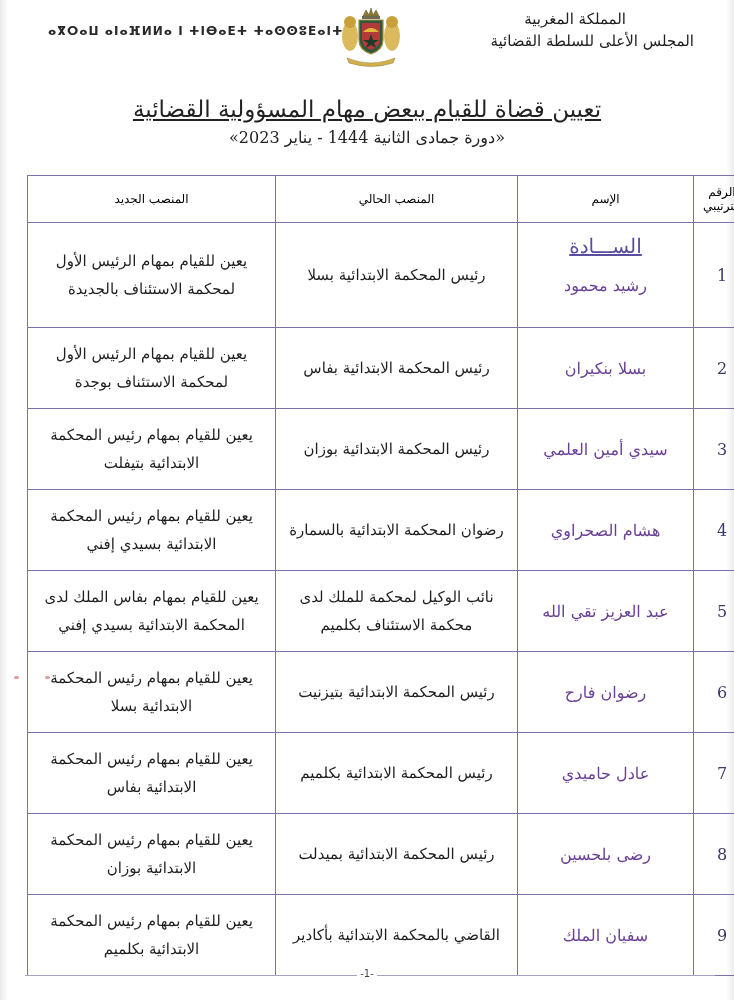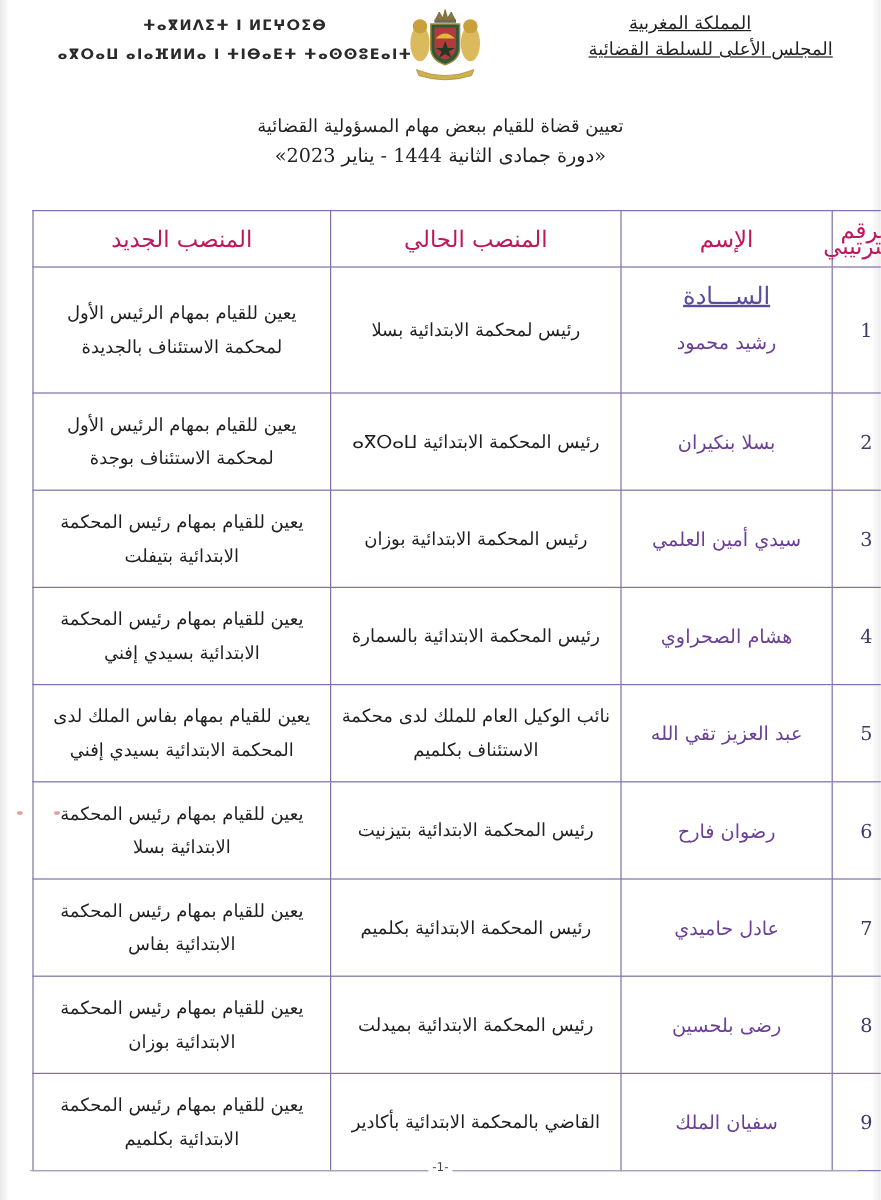--- a/index.html
+++ b/index.html
@@ -7,44 +7,44 @@
     width: 734px; height: 1000px; overflow: hidden;
     background: #ffffff;
     font-family: "DejaVu Serif", "Liberation Serif", serif;
     color: #1c1c1c;
     position: relative;
   }
   .page-edge-left { position: absolute; left: 0; top: 0; width: 8px; height: 1000px; background: linear-gradient(to right, #e9e9ea, #ffffff); }
   .page-edge-right { position: absolute; right: 0; top: 0; width: 8px; height: 1000px; background: linear-gradient(to left, #ececec, #ffffff); }
 
   .header { position: absolute; left: 0; top: 0; width: 734px; height: 110px; }
-  .ar-org { position: absolute; right: 40px; top: 10px; direction: rtl; text-align: right; color: #222; text-decoration: underline; }
+  .ar-org { position: absolute; right: 40px; top: 10px; direction: rtl; text-align: right; color: #222; }
   .ar-org .l1 { font-size: 15px; padding-right: 68px; }
   .ar-org .l2 { font-size: 15px; margin-top: 4px; }
   .tf-org { position: absolute; left: 48px; top: 14px; text-align: center; color: #2a2a2a; font-family: "DejaVu Sans", sans-serif; letter-spacing: 1px; }
   .tf-org .l1 { font-size: 12px; font-weight: bold; }
   .tf-org .l2 { font-size: 12px; font-weight: bold; margin-top: 10px; }
   .emblem { position: absolute; left: 333px; top: 6px; width: 76px; height: 62px; }
 
   .title-block { position: absolute; left: 0; top: 96px; width: 734px; text-align: center; direction: rtl; color: #222; }
-  .title-block .t1 { font-size: 15px; }
+  .title-block .t1 { font-size: 23px; text-decoration: underline; }
   .title-block .t2 { font-size: 16px; margin-top: 6px; }
 
   table.appt {
     position: absolute; left: 27px; top: 175px;
     width: 687px; border-collapse: collapse; direction: rtl;
     table-layout: fixed;
   }
   table.appt td, table.appt th {
     border: 1.5px solid #7e6fa8;
     text-align: center; vertical-align: middle;
     padding: 0 4px;
     font-weight: normal;
   }
-  table.appt th { height: 46px; font-size: 19px; color: #be185d; }
+  table.appt th { height: 46px; font-size: 12px; color: #000000; }
   th.col-num { width: 48px; font-size: 10px; line-height: 14px; }
   th.col-name { width: 167px; }
   th.col-cur { width: 233px; }
   th.col-new { width: 239px; }
 
   td.num { font-size: 16px; color: #3a3a6a; }
   td.name { font-size: 16px; color: #6a3f96; font-weight: bold; }
   td.cur, td.new { font-size: 15px; line-height: 28px; color: #1f1f1f; }
   tr.r { height: 81px; }
   tr.r1 { height: 105px; }
@@ -81,21 +81,20 @@
       <ellipse cx="17" cy="30" rx="8" ry="15" fill="#d6b34a" opacity="0.9"></ellipse>
       <circle cx="17" cy="16" r="6" fill="#c9a13a"></circle>
       <ellipse cx="59" cy="30" rx="8" ry="15" fill="#d6b34a" opacity="0.9"></ellipse>
       <circle cx="59" cy="16" r="6" fill="#c9a13a"></circle>
 
       <path d="M14 52 Q38 62 62 52 L60 57 Q38 64 16 57 Z" fill="#d2b04a" stroke="#8a7a3a" stroke-width="0.5"></path>
     </svg>
   </div>
 
   <div class="tf-org">
-    <div class="l1">ⵜⴰⴳⵍⴷⵉⵜ ⵏ ⵍⵎⵖⵔⵉⴱ</div>
     <div class="l2">ⴰⴳⵔⴰⵡ ⴰⵏⴰⴼⵍⵍⴰ ⵏ ⵜⵏⴱⴰⴹⵜ ⵜⴰⵙⵙⵓⴹⴰⵏⵜ</div>
   </div>
 </div>
 
 <div class="title-block">
   <div class="t1">تعيين قضاة للقيام ببعض مهام المسؤولية القضائية</div>
   <div class="t2">«دورة جمادى الثانية 1444 - يناير 2023»</div>
 </div>
 
 <table class="appt">
@@ -107,45 +106,45 @@
       <th class="col-new">المنصب الجديد</th>
     </tr>
   </thead>
   <tbody>
     <tr class="r r1">
       <td class="num">1</td>
       <td class="name">
         <span class="sada">الســـادة</span>
         <span>رشيد محمود</span>
       </td>
-      <td class="cur">رئيس لمحكمة الابتدائية بسلا</td>
+      <td class="cur">رئيس المحكمة الابتدائية بسلا</td>
       <td class="new">يعين للقيام بمهام الرئيس الأول لمحكمة الاستئناف بالجديدة</td>
     </tr>
     <tr class="r">
       <td class="num">2</td>
       <td class="name">بسلا بنكيران</td>
-      <td class="cur">رئيس المحكمة الابتدائية ⴰⴳⵔⴰⵡ</td>
+      <td class="cur">رئيس المحكمة الابتدائية بفاس</td>
       <td class="new">يعين للقيام بمهام الرئيس الأول لمحكمة الاستئناف بوجدة</td>
     </tr>
     <tr class="r">
       <td class="num">3</td>
       <td class="name">سيدي أمين العلمي</td>
       <td class="cur">رئيس المحكمة الابتدائية بوزان</td>
       <td class="new">يعين للقيام بمهام رئيس المحكمة الابتدائية بتيفلت</td>
     </tr>
     <tr class="r">
       <td class="num">4</td>
       <td class="name">هشام الصحراوي</td>
-      <td class="cur">رئيس المحكمة الابتدائية بالسمارة</td>
+      <td class="cur">رضوان المحكمة الابتدائية بالسمارة</td>
       <td class="new">يعين للقيام بمهام رئيس المحكمة الابتدائية بسيدي إفني</td>
     </tr>
     <tr class="r">
       <td class="num">5</td>
       <td class="name">عبد العزيز تقي الله</td>
-      <td class="cur">نائب الوكيل العام للملك لدى محكمة الاستئناف بكلميم</td>
+      <td class="cur">نائب الوكيل لمحكمة للملك لدى محكمة الاستئناف بكلميم</td>
       <td class="new">يعين للقيام بمهام بفاس الملك لدى المحكمة الابتدائية بسيدي إفني</td>
     </tr>
     <tr class="r">
       <td class="num">6</td>
       <td class="name">رضوان فارح</td>
       <td class="cur">رئيس المحكمة الابتدائية بتيزنيت</td>
       <td class="new">يعين للقيام بمهام رئيس المحكمة الابتدائية بسلا</td>
     </tr>
     <tr class="r">
       <td class="num">7</td>

